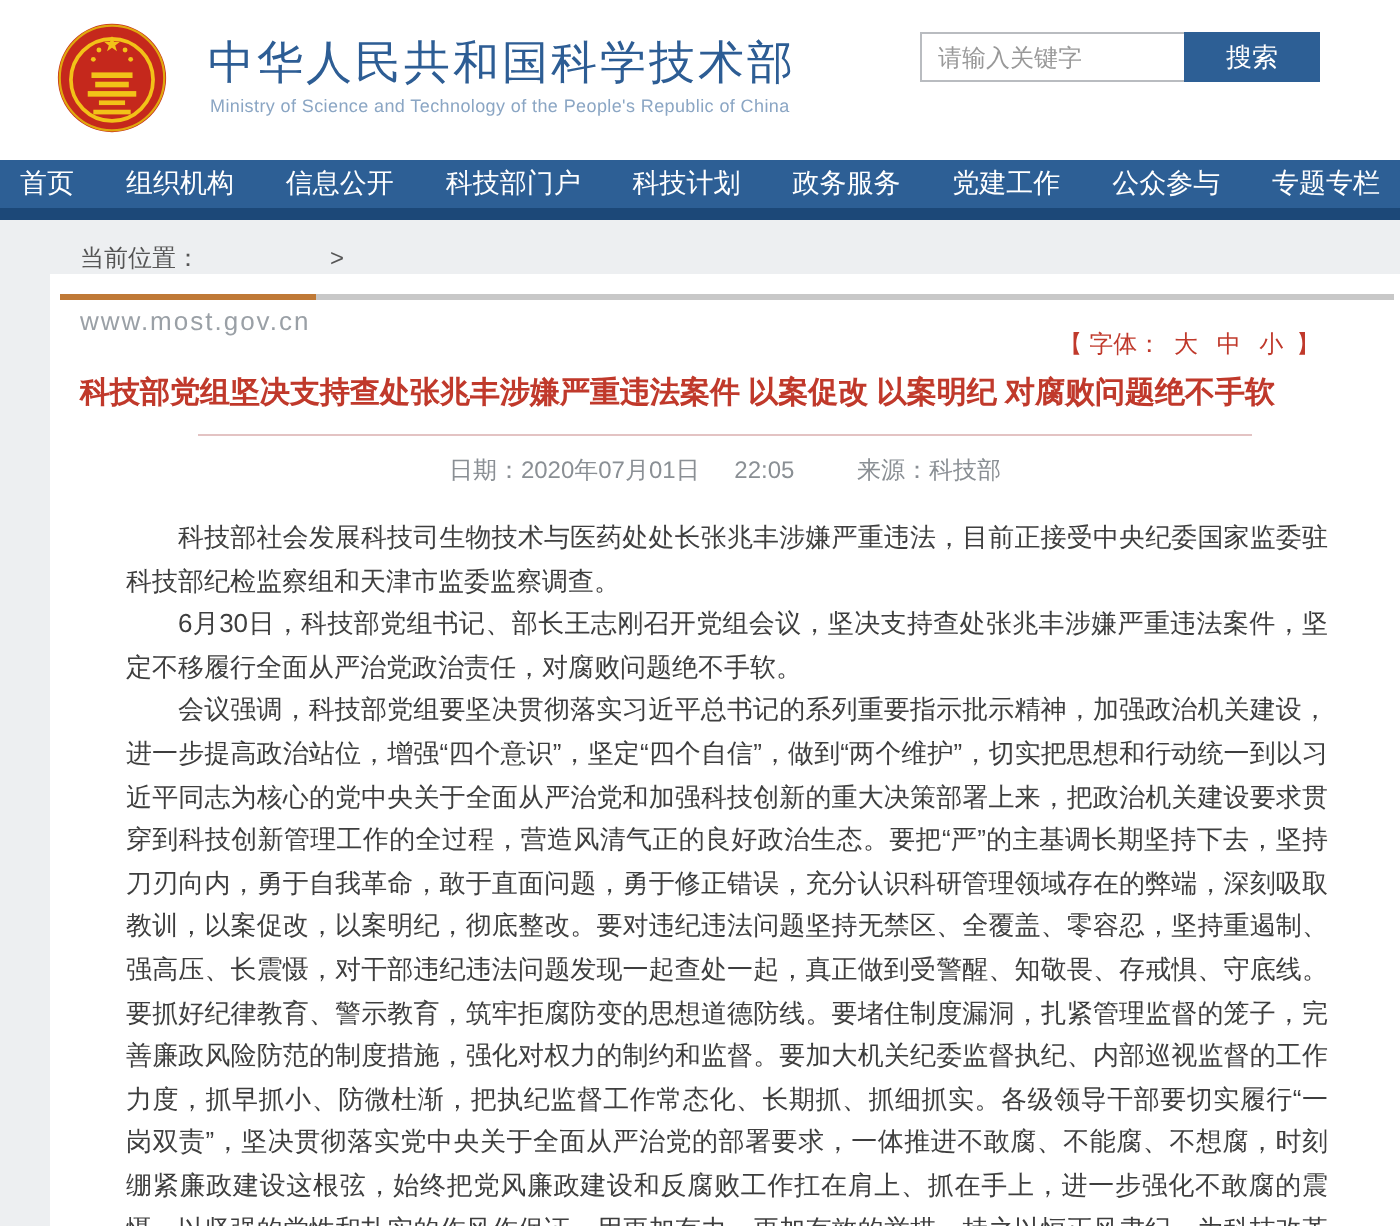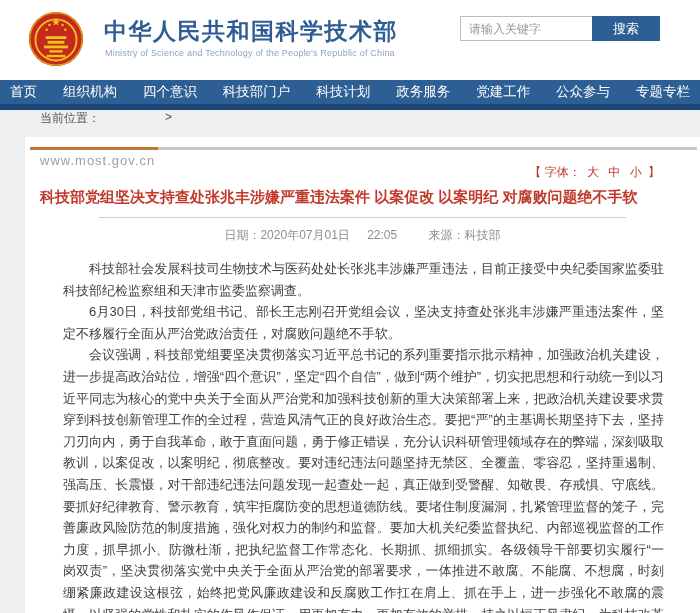--- a/index.html
+++ b/index.html
@@ -7,21 +7,21 @@
   body {
     width:700px; height:613px; overflow:hidden;
     background:var(--page_bg, #edeff1);
     font-family:"Liberation Sans","DejaVu Sans",sans-serif;
     position:relative;
   }
   .header { height:80px; background:#ffffff; position:relative; }
   .emblem { position:absolute; left:28px; top:11px; width:56px; height:56px; }
   .site-title {
     position:absolute; left:104px; top:16px;
-    font-size:23px; font-weight:bold; letter-spacing:1.5px;
+    font-size:23px; font-weight:normal; letter-spacing:1.5px;
     color:var(--title_blue, #2d5d94);
   }
   .site-subtitle {
     position:absolute; left:105px; top:48px;
     font-size:9px; color:var(--subtitle_blue, #8ba6c4); letter-spacing:.2px;
   }
   .search { position:absolute; right:40px; top:16px; display:flex; align-items:stretch; height:25px; }
   .search input {
     width:132px; border:1px solid #b9bcc0; border-right:none;
     padding:5px 8px; font-size:12px; color:#333; outline:none;
@@ -33,21 +33,21 @@
     border:none; font-size:13px; cursor:pointer; font-family:inherit;
   }
   .nav {
     height:24px; background:var(--nav_blue, #2d5f95);
     display:flex; justify-content:space-between; align-items:center;
     padding:12px 10px;
   }
   .nav-item { color:#ffffff; font-size:13.5px; text-decoration:none; white-space:nowrap; cursor:pointer; }
   .nav-strip { height:6px; background:var(--nav_dark_blue, #1c4878); }
   .breadcrumb {
-    height:38px; display:flex; 
+    height:38px; display:flex; align-items:center;
     padding-left:40px; font-size:12px; color:#555;
   }
   .breadcrumb a { color:#555; text-decoration:none; cursor:pointer;margin-top:47px; }
   .breadcrumb .sep { margin:0 5px; }
   .content-box { position:absolute; left:25px; right:0; top:137px; bottom:0; background:#ffffff; }
   .top-bar { position:absolute; top:10px; left:5px; right:3px; height:3px; background:#c8c8c8; }
   .top-bar .orange { position:absolute; left:0; top:0; height:3px; width:128px; background:var(--accent_orange, #bf7936); }
   .site-url { position:absolute; top:16px; left:15px; font-size:13px; color:#9aa0a6; letter-spacing:1px; }
   .font-widget { position:absolute; top:27px; right:40px; font-size:12px; color:var(--accent_red, #c0392b); }
   .font-widget a { color:var(--accent_red, #c0392b); text-decoration:none; margin:0 3px; cursor:pointer; }
@@ -92,21 +92,21 @@
   <div class="site-subtitle">Ministry of Science and Technology of the People's Republic of China</div>
   <div class="search">
     <input type="text" placeholder="请输入关键字" style="">
     <button>搜索</button>
   </div>
 </div>
 
 <div class="nav">
   <a class="nav-item">首页</a>
   <a class="nav-item">组织机构</a>
-  <a class="nav-item">四个意识</a>
+  <a class="nav-item">信息公开</a>
   <a class="nav-item">科技部门户</a>
   <a class="nav-item">科技计划</a>
   <a class="nav-item">政务服务</a>
   <a class="nav-item">党建工作</a>
   <a class="nav-item">公众参与</a>
   <a class="nav-item">专题专栏</a>
 </div>
 <div class="nav-strip"></div>
 
 <div class="breadcrumb">

